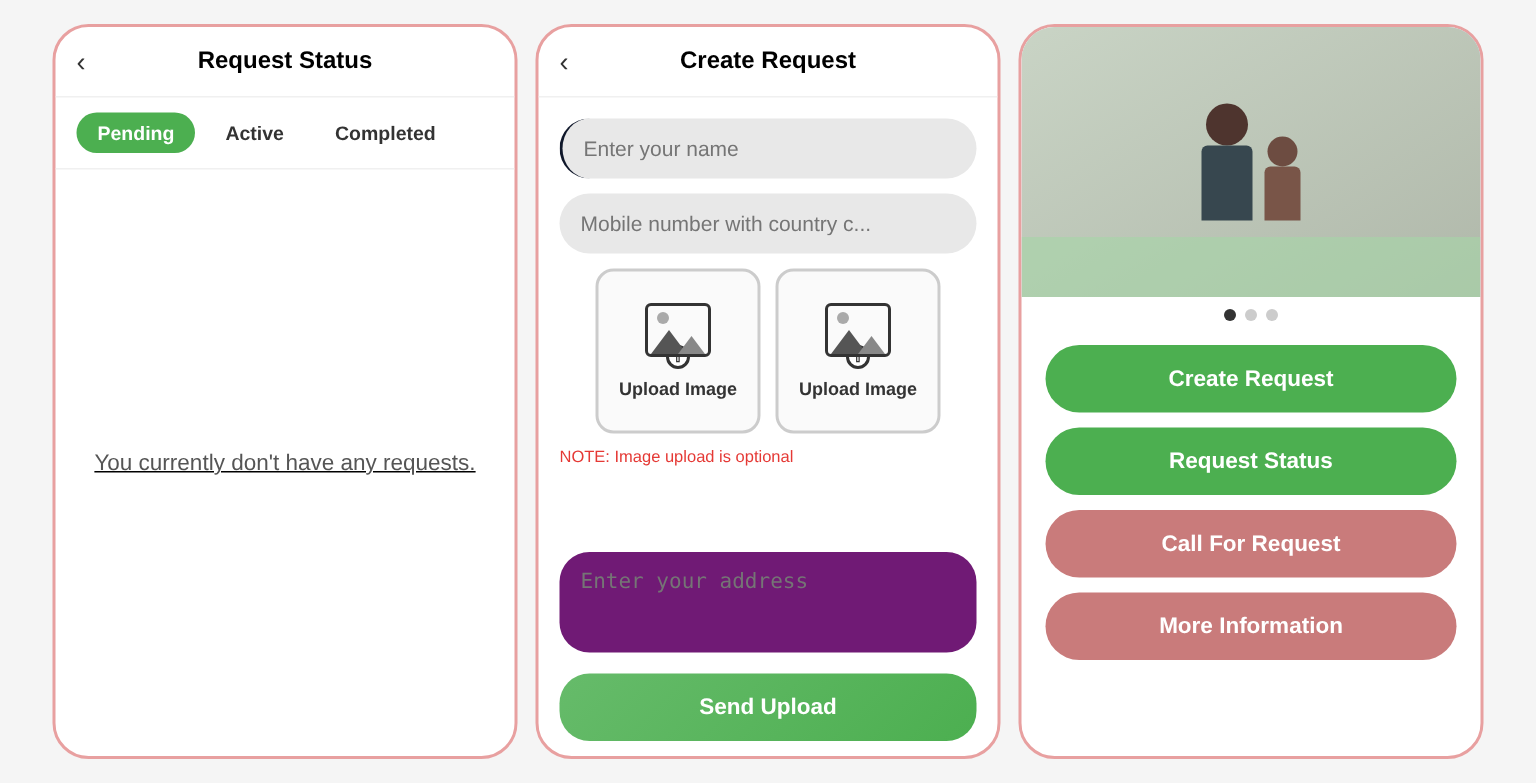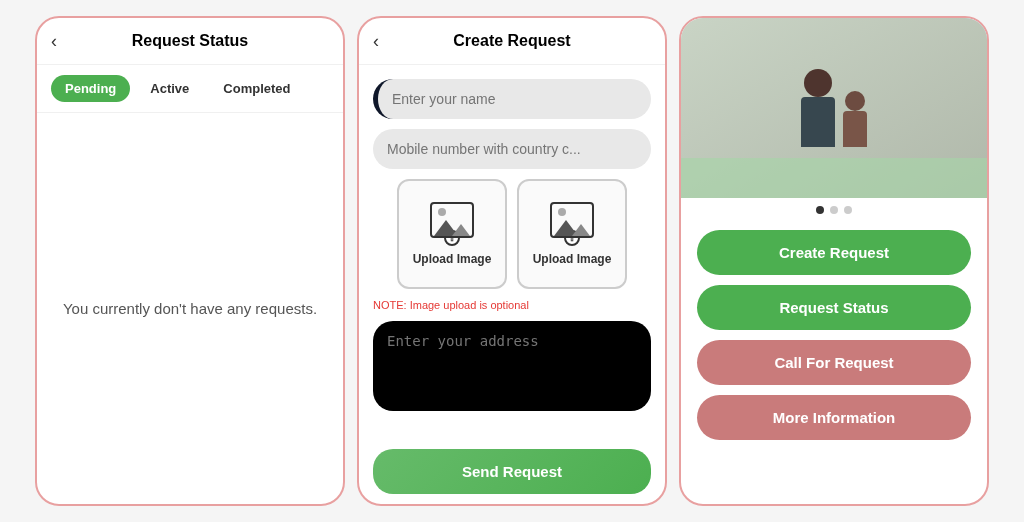--- a/index.html
+++ b/index.html
@@ -92,20 +92,21 @@
       color: #333;
     }
 
     
     .empty-state {
       flex: 1;
       display: flex;
       align-items: center;
       justify-content: center;
       padding: 20px;
+      text-decoration: underline;
     }
     .empty-text {
       font-size: 15px;
       color: #555;
       text-align: center;
     }
 
     
     .form-container {
       flex: 1;
@@ -119,21 +120,21 @@
       width: 100%;
       padding: 12px 14px;
       border: none;
       border-radius: 20px;
       background: #e8e8e8;
       font-size: 14px;
       color: #aaa;
       outline: none;
     }
     .form-input.has-cursor {
-      border-left: 5px solid #0f172a;
+      border-left: 2px solid #0f172a;
       color: #aaa;
     }
     .form-note {
       font-size: 11px;
       color: #e53935;
       padding: 0 4px;
       line-height: 1.4;
     }
     .upload-row {
       display: flex;
@@ -161,25 +162,26 @@
     .upload-note {
       font-size: 11px;
       color: #e53935;
     }
     .address-input {
       width: 100%;
       height: 90px;
       padding: 12px 14px;
       border: none;
       border-radius: 20px;
-      background: #000000;
+      background: #701a75;
       font-size: 14px;
       color: #aaa;
       resize: none;
       outline: none;
+      margin-top: 47px;
     }
     .send-btn {
       width: calc(100% - 28px);
       margin: 0 14px 10px;
       padding: 14px;
       background: linear-gradient(135deg, #66bb6a, #4CAF50);
       color: #fff;
       border: none;
       border-radius: 20px;
       font-size: 15px;
@@ -399,21 +401,21 @@
             </div>
             <div class="upload-arrow">⇧</div>
           </div>
           <span class="upload-label">Upload Image</span>
         </div>
       </div>
       <span class="upload-note">NOTE: Image upload is optional</span>
 
       <textarea class="address-input" placeholder="Enter your address" style=""></textarea>
     </div>
-    <div class="send-btn">Send Request</div>
+    <div class="send-btn">Send Upload</div>
   </div>
 
   <div class="phone-screen screen3">
     <div class="hero-image">
       <div class="window-bg"></div>
       <div class="hero-people">
         <div class="person-group">
           <div class="person">
             <div class="person-head adult-head"></div>
             <div class="person-body adult-body"></div>

